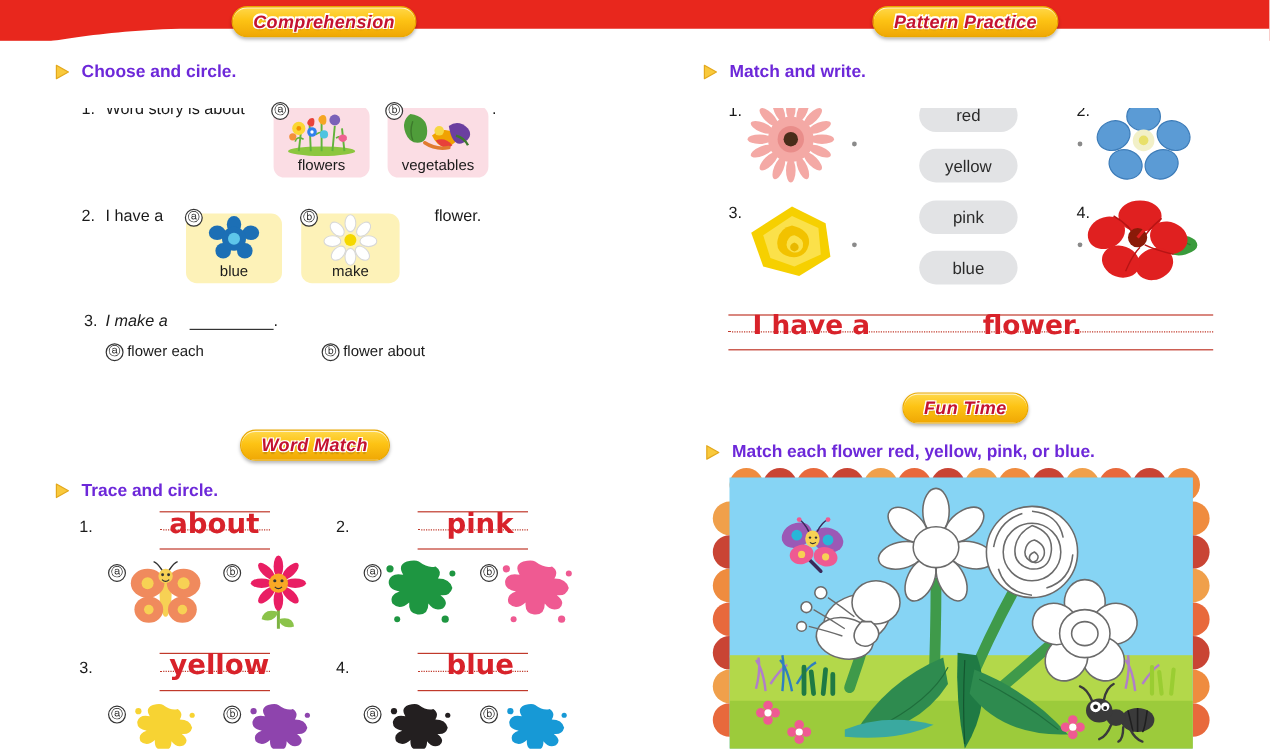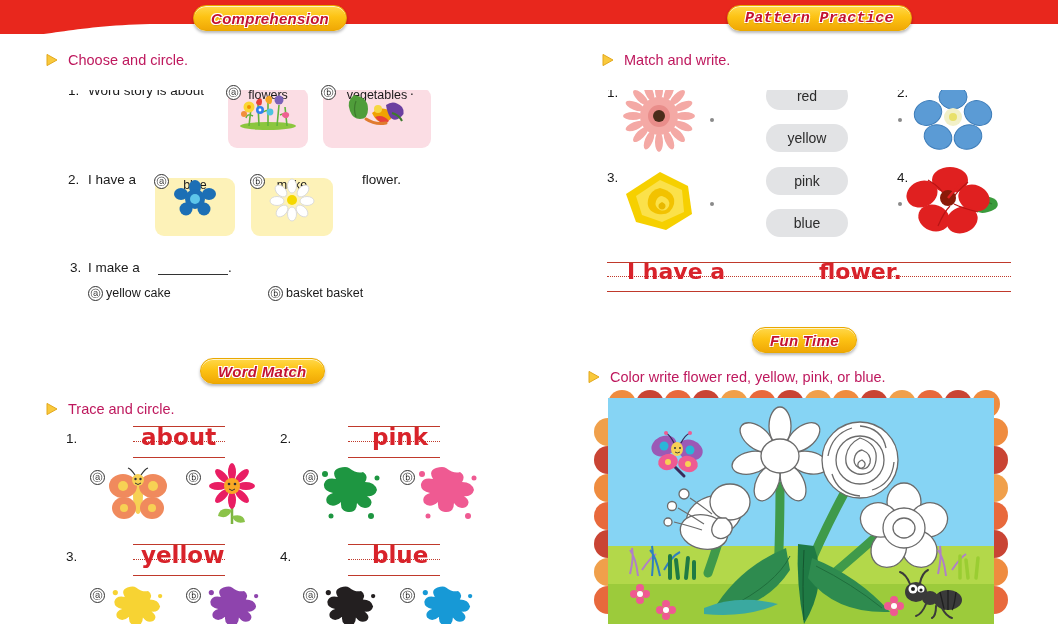--- a/index.html
+++ b/index.html
@@ -21,29 +21,29 @@
             background:linear-gradient(180deg,#ffd84a 0%,#fdc314 45%,#f0a805 100%);
             box-shadow:0 2px 3px rgba(0,0,0,.28), inset 0 1px 0 rgba(255,255,255,.7);
             border:1px solid #e9a800; }
   .banner span { font-size:15px; font-weight:bold; font-style:italic; color:#c41230; letter-spacing:.3px;
                  text-shadow: -1px -1px 0 #fff, 1px -1px 0 #fff, -1px 1px 0 #fff, 1px 1px 0 #fff, 0 2px 1px rgba(0,0,0,.15); white-space:nowrap; }
 
   
   .instr { position:absolute; display:flex; align-items:center; gap:8px; z-index:5; }
   .arrowbullet { width:16px; height:16px; flex:0 0 16px; position:relative; }
   .arrowbullet svg { display:block; }
-  .instr-text { font-size:14.5px; font-weight:normal; color:#be185d; white-space:nowrap; }
+  .instr-text { font-size:14.5px; font-weight:bold; color:#6d28d9; white-space:nowrap; }
 
   
   .qnum { position:absolute; font-size:13.5px; color:#1a1a1a; }
   .qtext { position:absolute; font-size:13.5px; color:#1a1a1a; white-space:nowrap; }
 
   
   .card { position:absolute; border-radius:9px; display:flex; flex-direction:column;
-          align-items:center; justify-content:flex-start; padding-bottom:3px; }
+          align-items:center; justify-content:flex-end; padding-bottom:3px; }
   .card.pink { background:#fbdde4; }
   .card.yellow { background:#fdf2b8; }
   .card-label { font-size:12.5px; color:#1a1a1a; }
   .card-art { position:absolute; left:0; right:0; top:4px; bottom:20px; display:flex; align-items:center; justify-content:center; }
 
   .optmark { position:absolute; width:15px; height:15px; border:1px solid #333; border-radius:50%;
              font-size:10px; line-height:13px; text-align:center; background:#fff; color:#222; z-index:4;
              font-family:"Liberation Serif", serif; }
 
   
@@ -112,21 +112,21 @@
       <circle cx="44" cy="10" r="4.5" fill="#7b61b8"></circle>
       <path d="M50 22 q-5 2 -2 5 q4 3 6 -1 q1 -4 -4 -4z" fill="#ef6191"></path>
       <circle cx="35" cy="22" r="3.4" fill="#4ec3e0"></circle>
       <circle cx="9" cy="24" r="3" fill="#f28f3b"></circle>
     </svg>
   </div>
   <span class="card-label">flowers</span>
 </div>
 <span class="optmark" style="left:226px; top:85px;">ⓐ</span>
 
-<div class="card pink" style="left:323px; top:88px; width:108px; height:60px;">
+<div class="card pink" style="left:323px; top:88px; width:84px; height:60px;">
   <div class="card-art">
     <svg width="70" height="38" viewBox="0 0 70 38">
       <path d="M12 4 q-8 6 -4 16 q3 8 10 8 q8 0 8 -10 q0 -12 -14 -14z" fill="#4f9d3a"></path>
       <path d="M14 10 q-3 8 0 16" stroke="#3d7a2c" stroke-width="1.2" fill="none"></path>
       <path d="M30 22 q10 -8 18 -2 q6 5 -2 10 q-10 5 -16 -8z" fill="#f0a202"></path>
       <path d="M44 14 q8 -6 16 2 q5 7 -4 12 q-9 4 -12 -14z" fill="#6b3fa0"></path>
       <path d="M33 26 q8 -3 14 4 q-6 6 -14 -4z" fill="#e8413a"></path>
       <path d="M50 22 q7 2 10 8" stroke="#3d7a2c" stroke-width="2" fill="none"></path>
       <circle cx="36" cy="18" r="4" fill="#f6d743"></circle>
       <path d="M24 28 q9 6 20 4" stroke="#e07b2f" stroke-width="3" fill="none" stroke-linecap="round"></path>
@@ -173,28 +173,28 @@
       </g>
       <circle cx="22" cy="20" r="5" fill="#f5d800"></circle>
     </svg>
   </div>
   <span class="card-label">make</span>
 </div>
 <span class="optmark" style="left:250px; top:174px;">ⓑ</span>
 <span class="qtext" style="left:362px; top:172px;">flower.</span>
 
 <span class="qnum" style="left:70px; top:260px;">3.</span>
-<span class="qtext" style="left:88px; top:260px;">I make a</span>
+<span class="qtext" style="left:88px; top:260px;font-style:italic;">I make a</span>
 <div class="blankline" style="left:158px; top:274px; width:70px;"></div>
 <span class="qtext" style="left:228px; top:260px;">.</span>
 
 <span class="optmark" style="left:88px; top:286px;">ⓐ</span>
-<span class="qtext" style="left:106px; top:286px; font-size:12.5px;">yellow cake</span>
+<span class="qtext" style="left:106px; top:286px; font-size:12.5px;">flower each</span>
 <span class="optmark" style="left:268px; top:286px;">ⓑ</span>
-<span class="qtext" style="left:286px; top:286px; font-size:12.5px;">basket basket</span>
+<span class="qtext" style="left:286px; top:286px; font-size:12.5px;">flower about</span>
 
 <div class="banner" style="left:200px; top:358px;">
   <span>Word Match</span>
 </div>
 
 <div class="instr" style="left:44px; top:401px;">
   <span class="arrowbullet">
     <svg width="16" height="16" viewBox="0 0 16 16">
         <path d="M3 2.4 L13 8 L3 13.6 Z" fill="#f9c93c" stroke="#e3a81c" stroke-width="1" stroke-linejoin="round"></path>
       </svg>
@@ -322,25 +322,25 @@
 </span>
 <span class="optmark" style="left:400px; top:588px;">ⓑ</span>
 <span style="position:absolute;left:412px;top:584px;">
   <svg width="68" height="50" viewBox="0 0 68 58">
     <path d="M34 4 q8 6 14 4 q6 4 2 10 q10 0 12 8 q-2 7 -10 6 q8 6 2 11 q-7 3 -12 -4 q0 10 -9 9 q-8 -1 -7 -10 q-8 7 -14 1 q-3 -7 6 -10 q-10 -2 -9 -9 q2 -7 12 -5 q-5 -8 3 -11 q7 -2 10 0z" fill="#1799d6"></path>
     <circle cx="10" cy="10" r="3" fill="#1799d6"></circle>
       <circle cx="62" cy="14" r="2.5" fill="#1799d6"></circle>
   </svg>
 </span>
 
-<div class="banner" style="left:727px; top:5px;font-family:Liberation Mono, monospace;">
+<div class="banner" style="left:727px; top:5px;">
   <span>Pattern Practice</span>
 </div>
 
-<div class="instr" style="left:600px; top:52px;">
+<div class="instr" style="left:584px; top:52px;">
   <span class="arrowbullet">
     <svg width="16" height="16" viewBox="0 0 16 16">
         <path d="M3 2.4 L13 8 L3 13.6 Z" fill="#f9c93c" stroke="#e3a81c" stroke-width="1" stroke-linejoin="round"></path>
       </svg>
   </span>
   <span class="instr-text">Match and write.</span>
 </div>
 
 <span class="qnum" style="left:607px; top:85px;">1.</span>
 <span style="position:absolute;left:622px;top:83px;">
@@ -475,21 +475,21 @@
 <div class="banner" style="left:752px; top:327px;align-items:center;">
   <span>Fun Time</span>
 </div>
 
 <div class="instr" style="left:586px; top:369px;">
   <span class="arrowbullet">
     <svg width="16" height="16" viewBox="0 0 16 16">
         <path d="M3 2.4 L13 8 L3 13.6 Z" fill="#f9c93c" stroke="#e3a81c" stroke-width="1" stroke-linejoin="round"></path>
       </svg>
   </span>
-  <span class="instr-text">Color write flower red, yellow, pink, or blue.</span>
+  <span class="instr-text">Match each flower red, yellow, pink, or blue.</span>
 </div>
 
 <svg style="position:absolute; left:596px; top:390px; width:410px; height:234px; z-index:2;">
   <g>
     <circle cx="26" cy="14" r="14" fill="#ef8c3f"></circle>
       <circle cx="54" cy="14" r="14" fill="#c94434"></circle>
     <circle cx="82" cy="14" r="14" fill="#e8693c"></circle>
       <circle cx="110" cy="14" r="14" fill="#c94434"></circle>
     <circle cx="138" cy="14" r="14" fill="#f0a04b"></circle>
       <circle cx="166" cy="14" r="14" fill="#e8693c"></circle>

